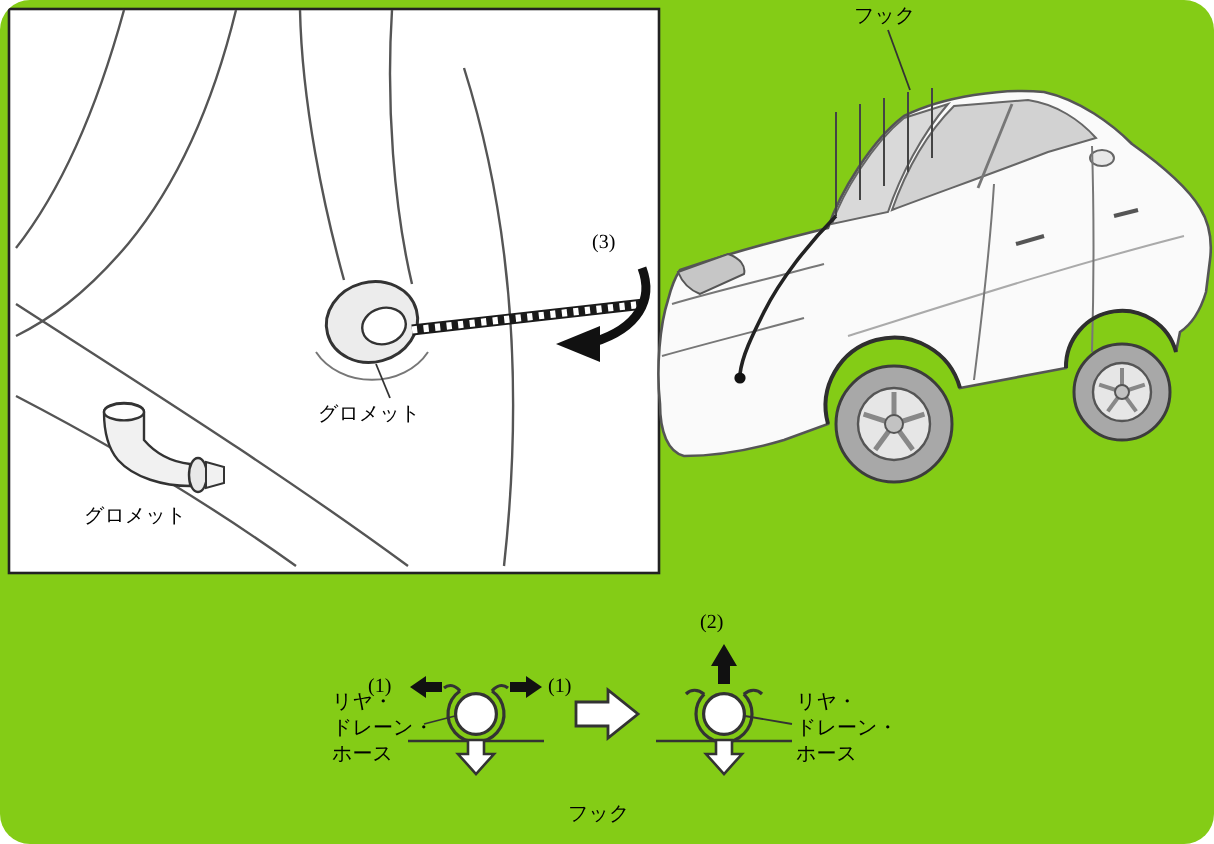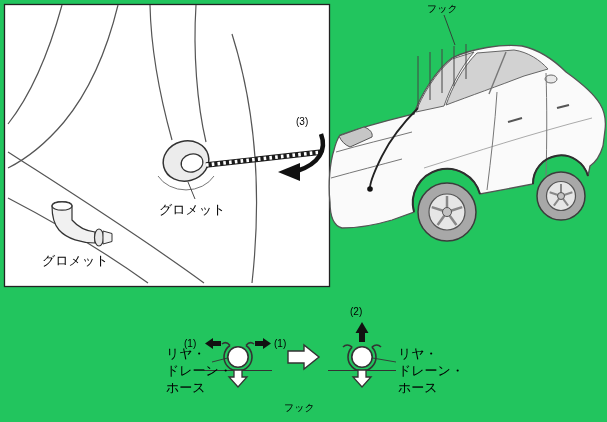--- a/index.html
+++ b/index.html
@@ -1,20 +1,20 @@
 <!DOCTYPE html>
 <html><head>
 <meta charset="utf-8">
 <style>
   html,body{margin:0;padding:0;background:#fff;}
-  .stage{position:relative;width:607px;height:422px;background:#22c55e;overflow:hidden;
-         font-family:Liberation Sans, sans-serif;}
+  .stage{position:relative;width:607px;height:422px;background:#84cc16;overflow:hidden;
+         font-family:Liberation Serif, serif;border-radius:15px;}
   .scene{position:absolute;left:0;top:0;}
   .label{position:absolute;font-size:10px;line-height:1.3;color:#000;white-space:pre-line;}
-  .label.small{font-size:13px;line-height:1.32;}
+  .label.small{font-size:10px;line-height:1.32;}
 </style>
 </head>
 <body>
 
 <div class="stage">
 
   <svg class="scene" width="607" height="422" viewBox="0 0 607 422">
 
     <g>
       <rect x="4.5" y="4.5" width="325" height="282" fill="#fff" stroke="#222" stroke-width="1.3"></rect>

